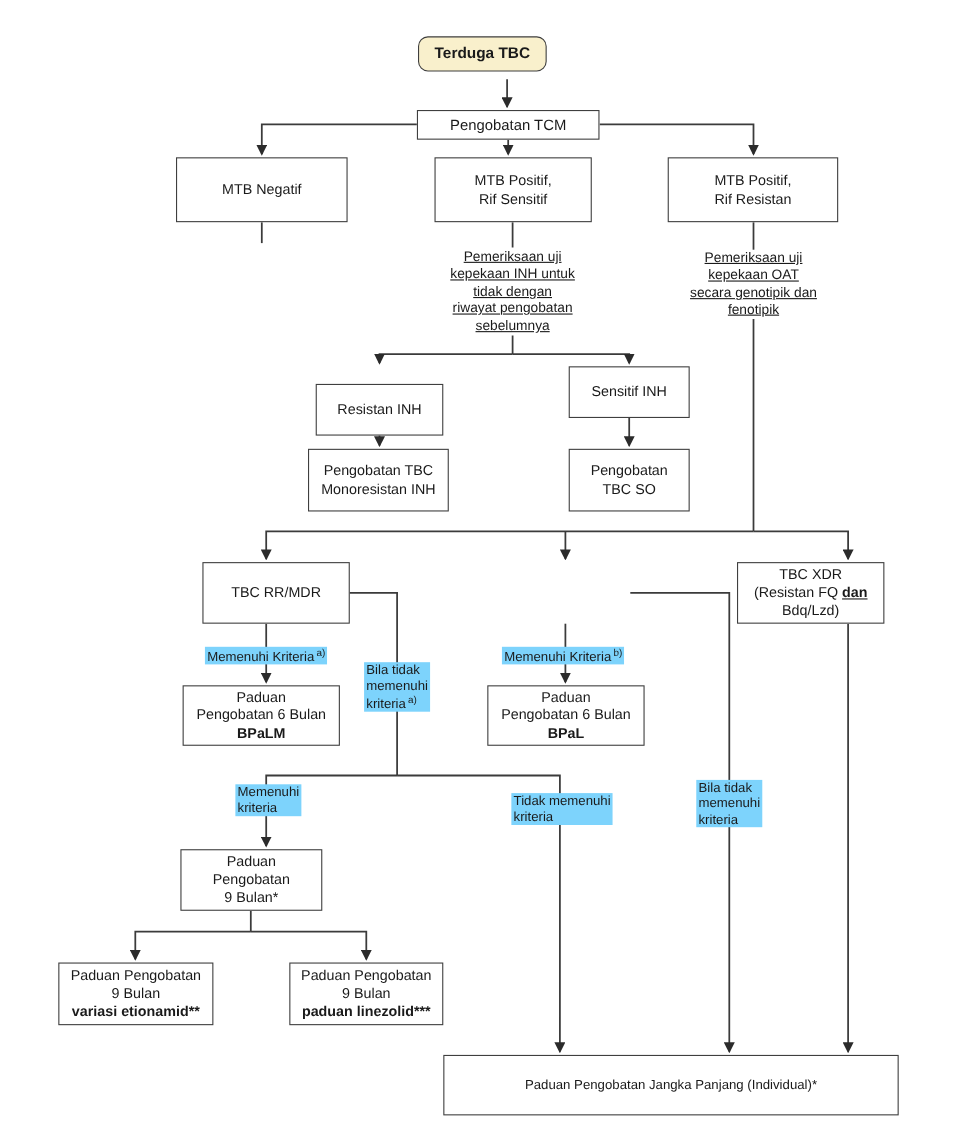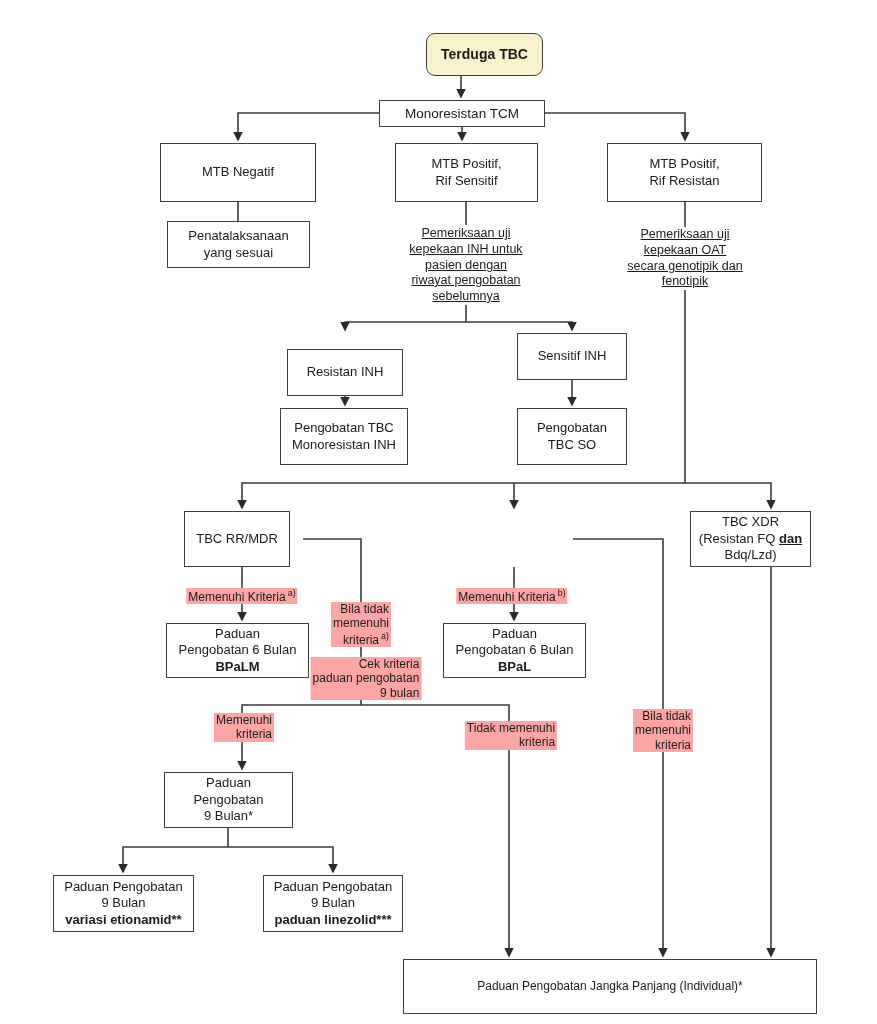--- a/index.html
+++ b/index.html
@@ -18,21 +18,21 @@
     background:#f9f0cc;border-radius:9px;font-weight:bold;font-size:14px;
   }
   .ln{display:block;}
   .und{text-decoration:underline;font-weight:bold;margin-top:48px;}
   .freetext{
     position:absolute;z-index:2;transform:translateX(-50%);
     text-align:center;font-size:12.5px;line-height:1.26;background:#ffffff;text-decoration:underline;
   }
   .elabel{
     position:absolute;z-index:3;transform:translateX(-50%);
-    text-align:right;font-size:12px;line-height:1.2;background:#fca5a5;padding:0 2px;
+    text-align:left;font-size:12px;line-height:1.2;background:#7dd3fc;padding:0 2px;
   }
   sup{font-size:9px;margin-left:2px;}
 </style>
 </head>
 <body>
 
 <div class="canvas">
 
   <svg class="wires" width="877" height="1024" viewBox="0 0 877 1024">
     <defs>
@@ -63,51 +63,47 @@
       <path d="M361,705 H509 V956" marker-end="url(#arrow)"></path>
       <path d="M514,567 V620" marker-end="url(#arrow)"></path>
       <path d="M573,539 H663 V956" marker-end="url(#arrow)"></path>
       <path d="M771,567 V956" marker-end="url(#arrow)"></path>
       <path d="M228,828 V847"></path>
       <path d="M228,847 H123 V872" marker-end="url(#arrow)"></path>
       <path d="M228,847 H333 V872" marker-end="url(#arrow)"></path>
     </g>
   </svg>
 
-  <div class="node node--start" style="left:426px;top:33px;width:117px;height:43px">
+  <div class="node node--start" style="left:380px;top:33px;width:117px;height:32px">
     <span class="ln">Terduga TBC</span>
   </div>
 
   <div class="node" style="left:379px;top:100px;width:166px;height:27px;font-size:13.5px">
-    <span class="ln">Monoresistan TCM</span>
+    <span class="ln">Pengobatan TCM</span>
   </div>
 
   <div class="node" style="left:160px;top:143px;width:156px;height:59px">
     <span class="ln">MTB Negatif</span>
   </div>
 
   <div class="node" style="left:395px;top:143px;width:143px;height:59px">
     <span class="ln">MTB Positif,</span>
     <span class="ln">Rif Sensitif</span>
   </div>
 
   <div class="node" style="left:607px;top:143px;width:155px;height:59px">
     <span class="ln">MTB Positif,</span>
     <span class="ln">Rif Resistan</span>
   </div>
 
-  <div class="node" style="left:167px;top:221px;width:143px;height:47px">
-    <span class="ln">Penatalaksanaan</span>
-    <span class="ln">yang sesuai</span>
-  </div>
 
   <div class="freetext" style="left:466px;top:226px;width:180px">
     <span class="ln">Pemeriksaan uji</span>
     <span class="ln">kepekaan INH untuk</span>
-    <span class="ln">pasien dengan</span>
+    <span class="ln">tidak dengan</span>
     <span class="ln">riwayat pengobatan</span>
     <span class="ln">sebelumnya</span>
   </div>
 
   <div class="freetext" style="left:685px;top:227px;width:175px">
     <span class="ln">Pemeriksaan uji</span>
     <span class="ln">kepekaan OAT</span>
     <span class="ln">secara genotipik dan</span>
     <span class="ln">fenotipik</span>
   </div>
@@ -123,26 +119,26 @@
   <div class="node" style="left:280px;top:408px;width:128px;height:57px">
     <span class="ln">Pengobatan TBC</span>
     <span class="ln">Monoresistan INH</span>
   </div>
 
   <div class="node" style="left:517px;top:408px;width:110px;height:57px">
     <span class="ln">Pengobatan</span>
     <span class="ln">TBC SO</span>
   </div>
 
-  <div class="node" style="left:184px;top:511px;width:106px;height:56px">
+  <div class="node" style="left:184px;top:511px;width:134px;height:56px">
     <span class="ln">TBC RR/MDR</span>
   </div>
 
 
-  <div class="node" style="left:690px;top:511px;width:121px;height:56px">
+  <div class="node" style="left:670px;top:511px;width:134px;height:56px">
     <span class="ln">TBC XDR</span>
     <span class="ln"><span>(Resistan FQ </span><b class="und">dan</b></span>
     <span class="ln">Bdq/Lzd)</span>
   </div>
 
   <div class="node" style="left:166px;top:623px;width:143px;height:55px">
     <span class="ln">Paduan</span>
     <span class="ln">Pengobatan 6 Bulan</span>
     <b class="ln">BPaLM</b>
   </div>
@@ -182,25 +178,20 @@
   <div class="elabel" style="left:512px;top:588px;white-space:nowrap">
     <span>Memenuhi Kriteria</span><sup>b)</sup>
   </div>
 
   <div class="elabel" style="left:361px;top:602px">
     <span class="ln">Bila tidak</span>
     <span class="ln">memenuhi</span>
     <span class="ln"><span>kriteria</span><sup>a)</sup></span>
   </div>
 
-  <div class="elabel" style="left:366px;top:657px;white-space:nowrap">
-    <span class="ln">Cek kriteria</span>
-    <span class="ln">paduan pengobatan</span>
-    <span class="ln">9 bulan</span>
-  </div>
 
   <div class="elabel" style="left:244px;top:713px">
     <span class="ln">Memenuhi</span>
     <span class="ln">kriteria</span>
   </div>
 
   <div class="elabel" style="left:511px;top:721px;white-space:nowrap">
     <span class="ln">Tidak memenuhi</span>
     <span class="ln">kriteria</span>
   </div>

